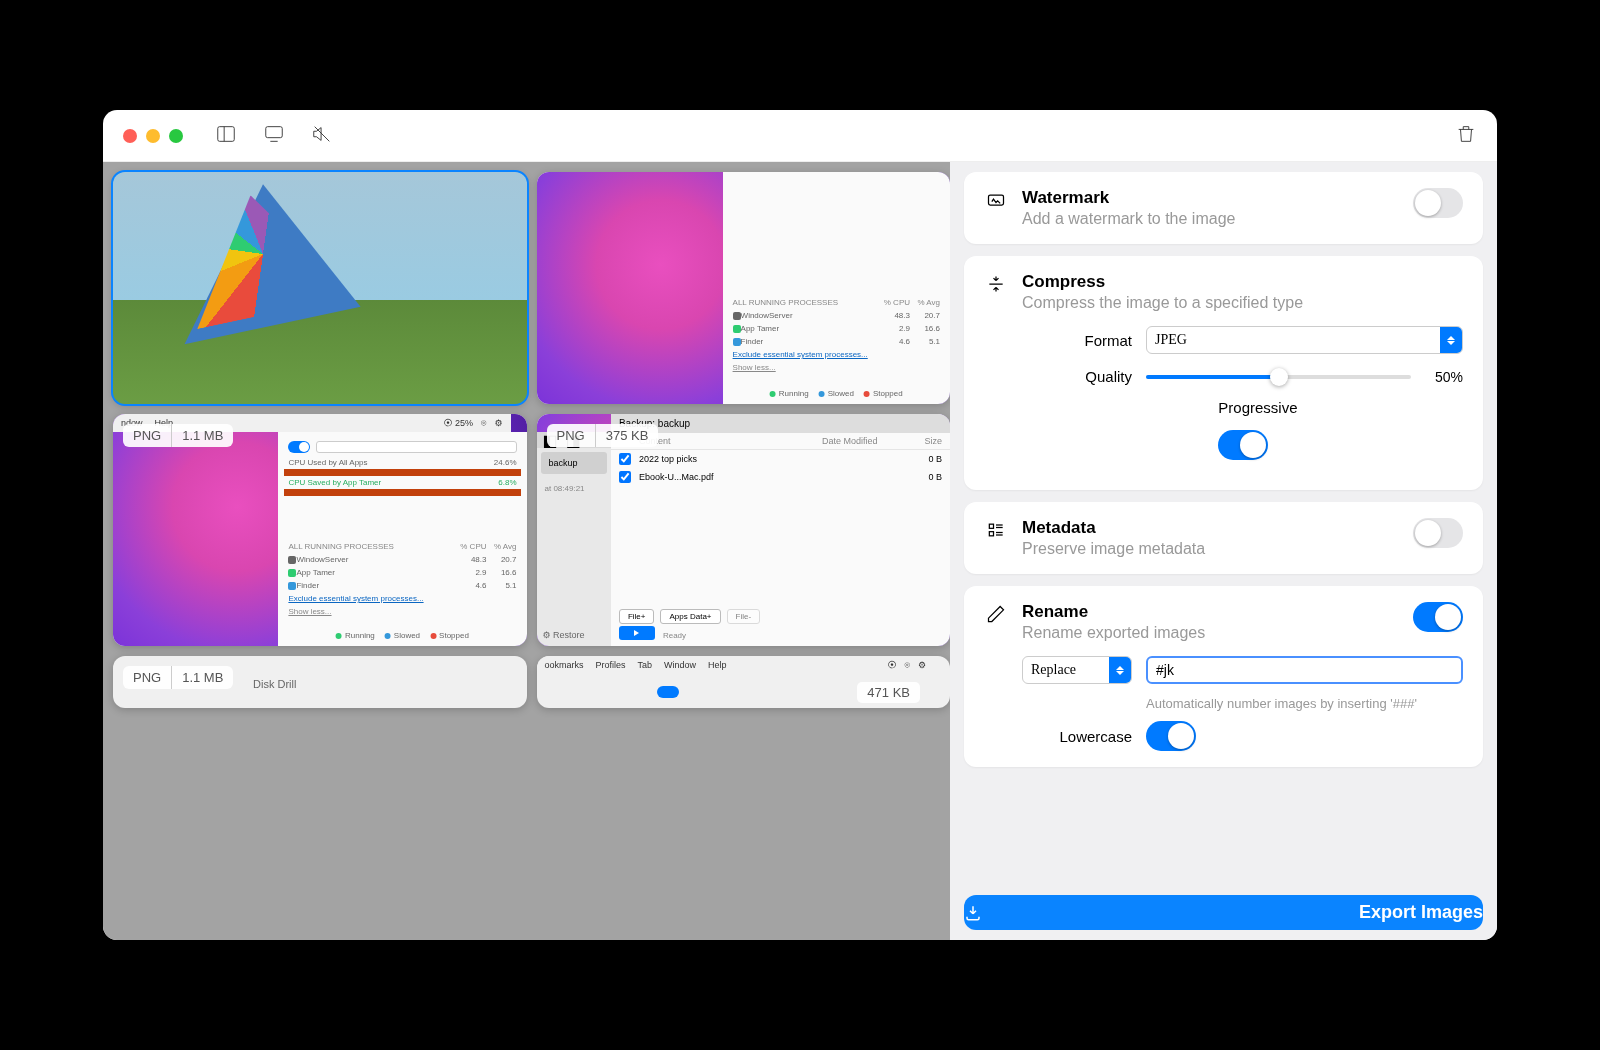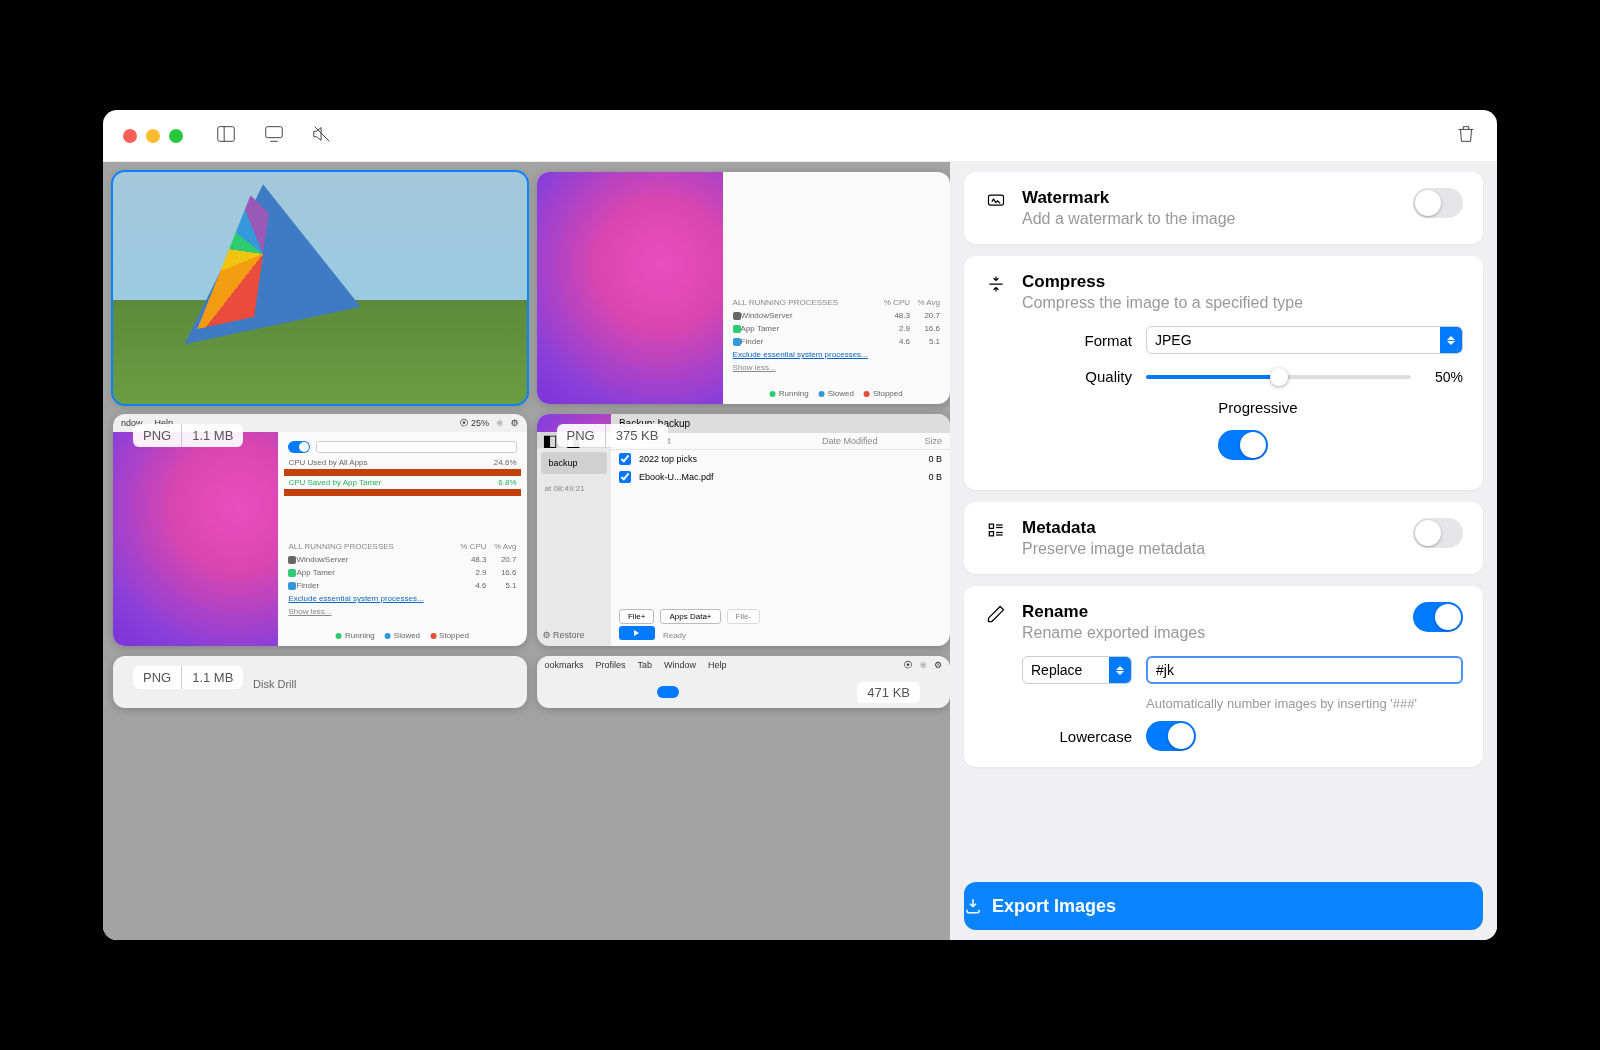--- a/index.html
+++ b/index.html
@@ -56,21 +56,21 @@
 }
 .thumb {
   background:#fff;
   border-radius:12px;
   overflow:hidden;
   position:relative;
   box-shadow:0 2px 8px rgba(0,0,0,0.2);
 }
 .thumb.selected { outline:3px solid #0a84ff; outline-offset:-1px; }
 .thumb .badges {
-  position:absolute; top:10px; left:20px;
+  position:absolute; top:10px; left:10px;
   display:flex; gap:0;
   background:rgba(255,255,255,0.92);
   border-radius:6px; overflow:hidden;
   font-size:13px; color:#555; font-weight:500;
 }
 .thumb .badges span { padding:4px 10px; }
 .thumb .badges span + span { border-left:1px solid #ccc; }
 .thumb.partial { height:52px; }
 
 
@@ -166,45 +166,46 @@
 .toggle::after { content:''; position:absolute; top:2px; left:2px; width:26px; height:26px; background:#fff; border-radius:50%; box-shadow:0 1px 3px rgba(0,0,0,0.3); transition:left .15s; }
 .toggle.on::after { left:22px; }
 
 .card-body { margin-top:14px; padding-left:38px; }
 .frow { display:flex; align-items:center; margin-bottom:14px; gap:14px; }
 .frow label { width:110px; text-align:right; font-size:15px; color:#000; }
 .select {
   flex:1; height:28px; background:#fff; border:1px solid #ccc; border-radius:6px;
   display:flex; align-items:center; padding:0 8px; font-size:14px;
   position:relative;
+  font-family:Liberation Serif, serif;
 }
 .select .chev { position:absolute; right:0; top:0; width:22px; height:100%; background:#007aff; border-radius:0 5px 5px 0; display:flex; align-items:center; justify-content:center; flex-direction:column; gap:1px;}
 .select .chev::before,.select .chev::after{content:'';width:0;height:0;border-left:4px solid transparent;border-right:4px solid transparent;}
 .select .chev::before{border-bottom:4px solid #fff;}
 .select .chev::after{border-top:4px solid #fff;}
 .slider-wrap { flex:1; display:flex; align-items:center; gap:12px; }
 .slider { flex:1; height:4px; background:#ddd; border-radius:2px; position:relative; }
 .slider .fill { position:absolute; left:0; top:0; height:100%; background:#007aff; border-radius:2px; width:50%; }
 .slider .knob { position:absolute; top:50%; left:50%; transform:translate(-50%,-50%); width:18px; height:18px; background:#fff; border-radius:50%; box-shadow:0 1px 4px rgba(0,0,0,0.35); }
 .pct { font-size:14px; color:#000; width:40px; text-align:right;}
 
 .select.small{flex:0 0 110px;}
 .text-input{flex:1;height:28px;border:2px solid #4a90ff;border-radius:6px;padding:0 8px;font-size:14px;background:#fff;outline:none;}
 .hint{font-size:13px;color:#999;margin-top:6px;margin-left:0;}
 
 .export-btn {
   background:#0a84ff; color:#fff; border:none; border-radius:12px;
-  height:48px; font-size:18px; font-weight:600;
-  display:flex; align-items:center; justify-content:flex-start; gap:10px;
+  height:35px; font-size:18px; font-weight:600;
+  display:flex; align-items:center; justify-content:space-between; gap:10px;
   cursor:pointer;
   margin-top:auto;
 }
 .export-btn svg{width:18px;height:18px;stroke:#fff;fill:none;stroke-width:2;}
 
-.menubar{position:absolute;top:0;left:0;right:0;height:18px;background:#f0f0f0;display:flex;align-items:center;padding:8px 8px;gap:12px;font-size:9px;color:#333;text-align:center;}
+.menubar{position:absolute;top:0;left:0;right:16px;height:18px;background:#f0f0f0;display:flex;align-items:center;padding:8px 8px;gap:12px;font-size:9px;color:#333;text-align:center;}
 .menubar .r{margin-left:auto;display:flex;gap:8px;align-items:center;}
 
 .side-strip{position:absolute;left:0;top:18px;width:18%;height:calc(100% - 18px);background:#e8e8e8;}
 .side-strip .st{padding:6px 8px;font-size:9px;background:#d0d0d0;margin:4px;border-radius:3px;}
 .side-strip .t{padding:6px 8px;font-size:8px;color:#888;}
 </style>
 </head>
 <body>
 
 <div class="window">

